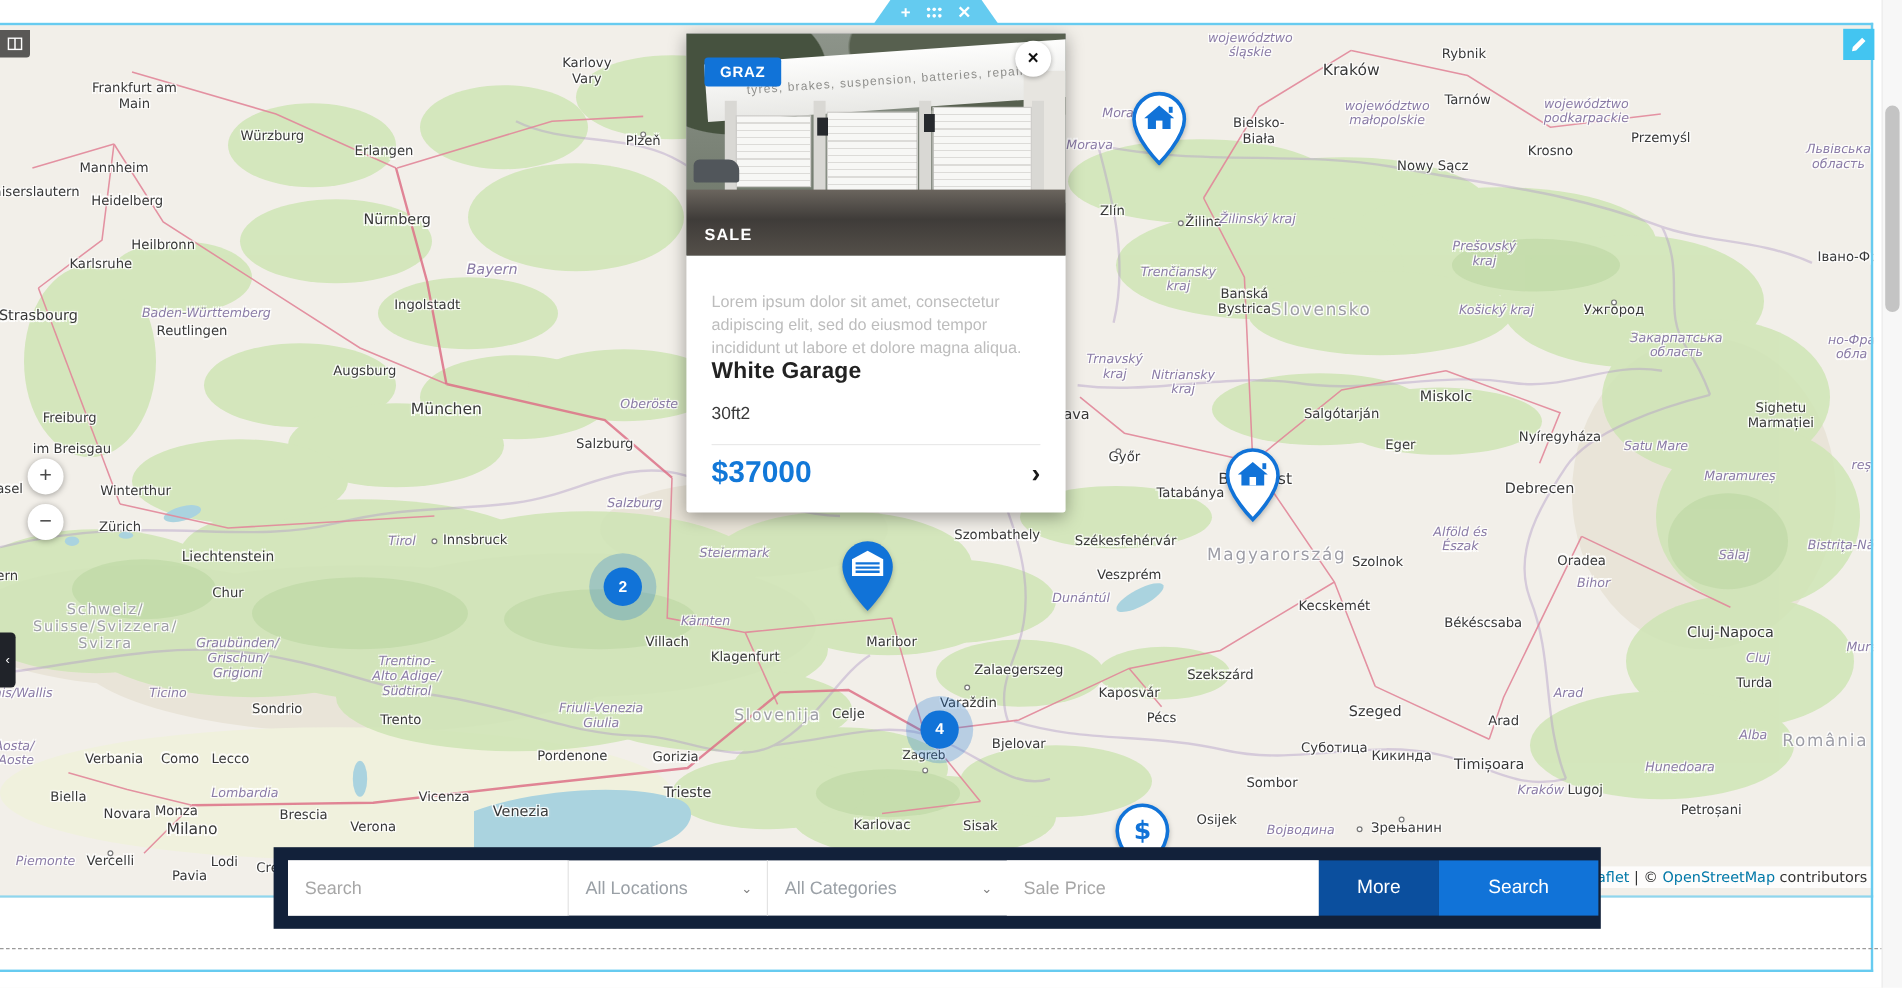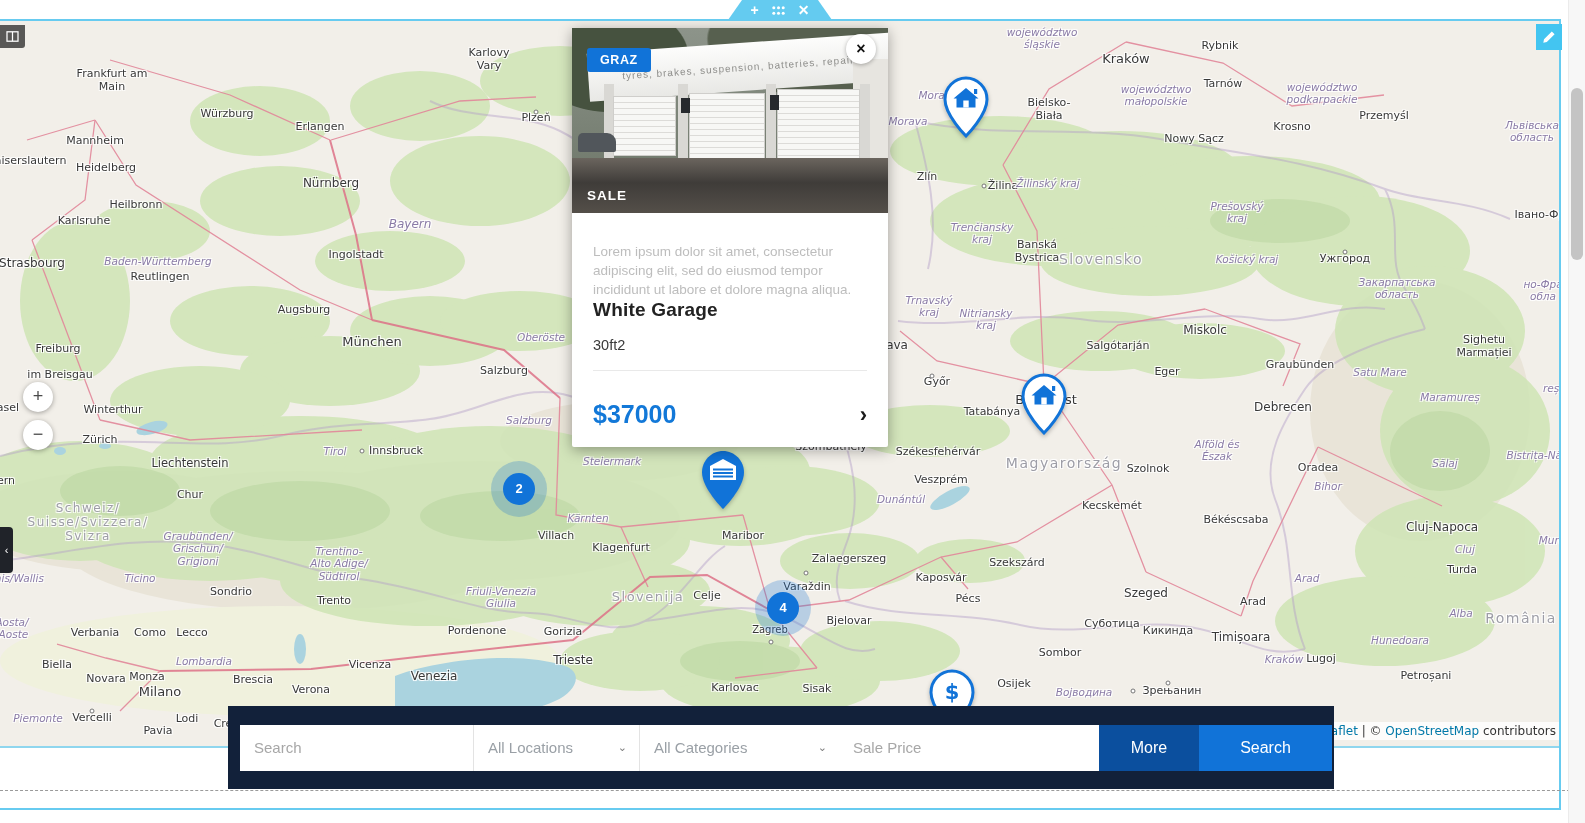--- a/index.html
+++ b/index.html
@@ -71,26 +71,26 @@
   #popup-sale{position:absolute;left:15px;bottom:10px;color:#fff;font-size:13.5px;font-weight:800;
     letter-spacing:1px;z-index:2;}
   #popup-close{position:absolute;left:274px;top:6px;width:30px;height:30px;border-radius:50%;
     background:#fff;z-index:3;text-align:center;line-height:29px;font-size:16px;font-weight:bold;
     color:#111;box-shadow:0 1px 4px rgba(0,0,0,.3);cursor:pointer;}
   #popup-body{padding:20px 21px 18px 21px;}
   #popup-title{font-size:19px;font-weight:bold;color:#222;letter-spacing:.2px;}
   #popup-desc{margin-top:9px;font-size:13.5px;line-height:1.42;color:#bdbdbd;}
   #popup-area{margin-top:16px;font-size:14.5px;color:#3a3a3a;}
   #popup-hr{margin-top:17px;border-top:1px solid #e9e9e9;}
-  #popup-price-row{margin-top:29px;display:flex;align-items:center;justify-content:space-between;}
+  #popup-price-row{margin-top:9px;display:flex;align-items:center;justify-content:space-between;}
   #popup-price{font-size:25px;font-weight:600;color:#1278d8;}
   #popup-chevron{font-size:22px;font-weight:bold;color:#1a1a1a;cursor:pointer;line-height:1;}
 
   
-  #searchbar{position:absolute;left:228px;top:706px;width:1106px;height:83px;background:#12213a;
+  #searchbar{position:absolute;left:228px;top:706px;width:1106px;height:68px;background:#12213a;
     z-index:10;display:flex;align-items:center;padding:0 2px 0 12px;}
   #searchbar .fields{display:flex;height:46px;background:#fff;align-items:stretch;flex:1;}
   #searchbar input{border:none;outline:none;font-size:15px;color:#333;height:100%;
     font-family:"Liberation Sans",sans-serif;padding:0 14px;}
   #searchbar input::placeholder{color:#a7a7a7;}
   #search-input{width:233px;}
   .sel{display:flex;align-items:center;justify-content:space-between;padding:0 12px 0 14px;
     border-left:1px solid #e3e3e3;cursor:pointer;}
   .sel .sel-label{font-size:15px;color:#9aa0a6;}
   .sel .chev{color:#7d7d7d;font-size:11px;margin-left:10px;}
@@ -260,21 +260,21 @@
 Main</span>
       <span class="map-label city" style="left: 227px; top: 93px;">Würzburg</span>
       <span class="map-label city" style="left: 95px; top: 120px;">Mannheim</span>
       <span class="map-label city" style="left: 106px; top: 147px;">Heidelberg</span>
       <span class="map-label city" style="left: 27px; top: 140px;">Kaiserslautern</span>
       <span class="map-label city" style="left: 320px; top: 106px;">Erlangen</span>
       <span class="map-label city" style="left: 331px; top: 140px; font-size: 12px; margin-top: 22px;">Nürnberg</span>
       <span class="map-label city" style="left: 84px; top: 200px;">Karlsruhe</span>
       <span class="map-label city" style="left: 136px; top: 184px;">Heilbronn</span>
       <span class="map-label city" style="left: 32px; top: 242px; font-size: 12px;">Strasbourg</span>
-      <span class="map-label region" style="left: 158px; top: 240px;">Baden-Württemberg</span>
+      <span class="map-label region" style="left: 172px; top: 240px;">Baden-Württemberg</span>
       <span class="map-label city" style="left: 160px; top: 256px;">Reutlingen</span>
       <span class="map-label city" style="left: 536px; top: 97px;">Plzeň</span>
       <span class="map-label city" style="left: 489px; top: 39px;">Karlovy
 Vary</span>
       <span class="map-label region" style="left: 410px; top: 203px; font-size: 12px;">Bayern</span>
       <span class="map-label city" style="left: 356px; top: 234px;">Ingolstadt</span>
       <span class="map-label city" style="left: 304px; top: 289px;">Augsburg</span>
       <span class="map-label city" style="left: 372px; top: 321px; font-size: 13px;">München</span>
       <span class="map-label city" style="left: 504px; top: 350px;">Salzburg</span>
       <span class="map-label region" style="left: 529px; top: 399px;">Salzburg</span>
@@ -370,21 +370,21 @@
       <span class="map-label city" style="left: 1540px; top: 194px;">Івано-Фр</span>
       <span class="map-label region" style="left: 1543px; top: 269px;">но-Фра
 обла</span>
       <span class="map-label region" style="left: 929px; top: 285px;">Trnavský
 kraj</span>
       <span class="map-label region" style="left: 986px; top: 298px;">Nitriansky
 kraj</span>
       <span class="map-label city" style="left: 878px; top: 324px; font-size: 12px;">Bratislava</span>
       <span class="map-label city" style="left: 1205px; top: 309px; font-size: 12px;">Miskolc</span>
       <span class="map-label city" style="left: 1118px; top: 325px;">Salgótarján</span>
-      <span class="map-label city" style="left: 1300px; top: 344px;">Graubünden</span>
+      <span class="map-label city" style="left: 1300px; top: 344px;">Nyíregyháza</span>
       <span class="map-label city" style="left: 1167px; top: 351px;">Eger</span>
       <span class="map-label city" style="left: 937px; top: 361px;">Győr</span>
       <span class="map-label city" style="left: 992px; top: 391px;">Tatabánya</span>
       <span class="map-label city" style="left: 1046px; top: 379px; font-size: 13px;">Budapest</span>
       <span class="map-label city" style="left: 1283px; top: 386px; font-size: 12px;">Debrecen</span>
       <span class="map-label city" style="left: 1484px; top: 326px;">Sighetu
 Marmației</span>
       <span class="map-label region" style="left: 1380px; top: 351px;">Satu Mare</span>
       <span class="map-label region" style="left: 1450px; top: 376px;">Maramureș</span>
       <span class="map-label country" style="left: 1064px; top: 442px; font-size: 14px;">Magyarország</span>

